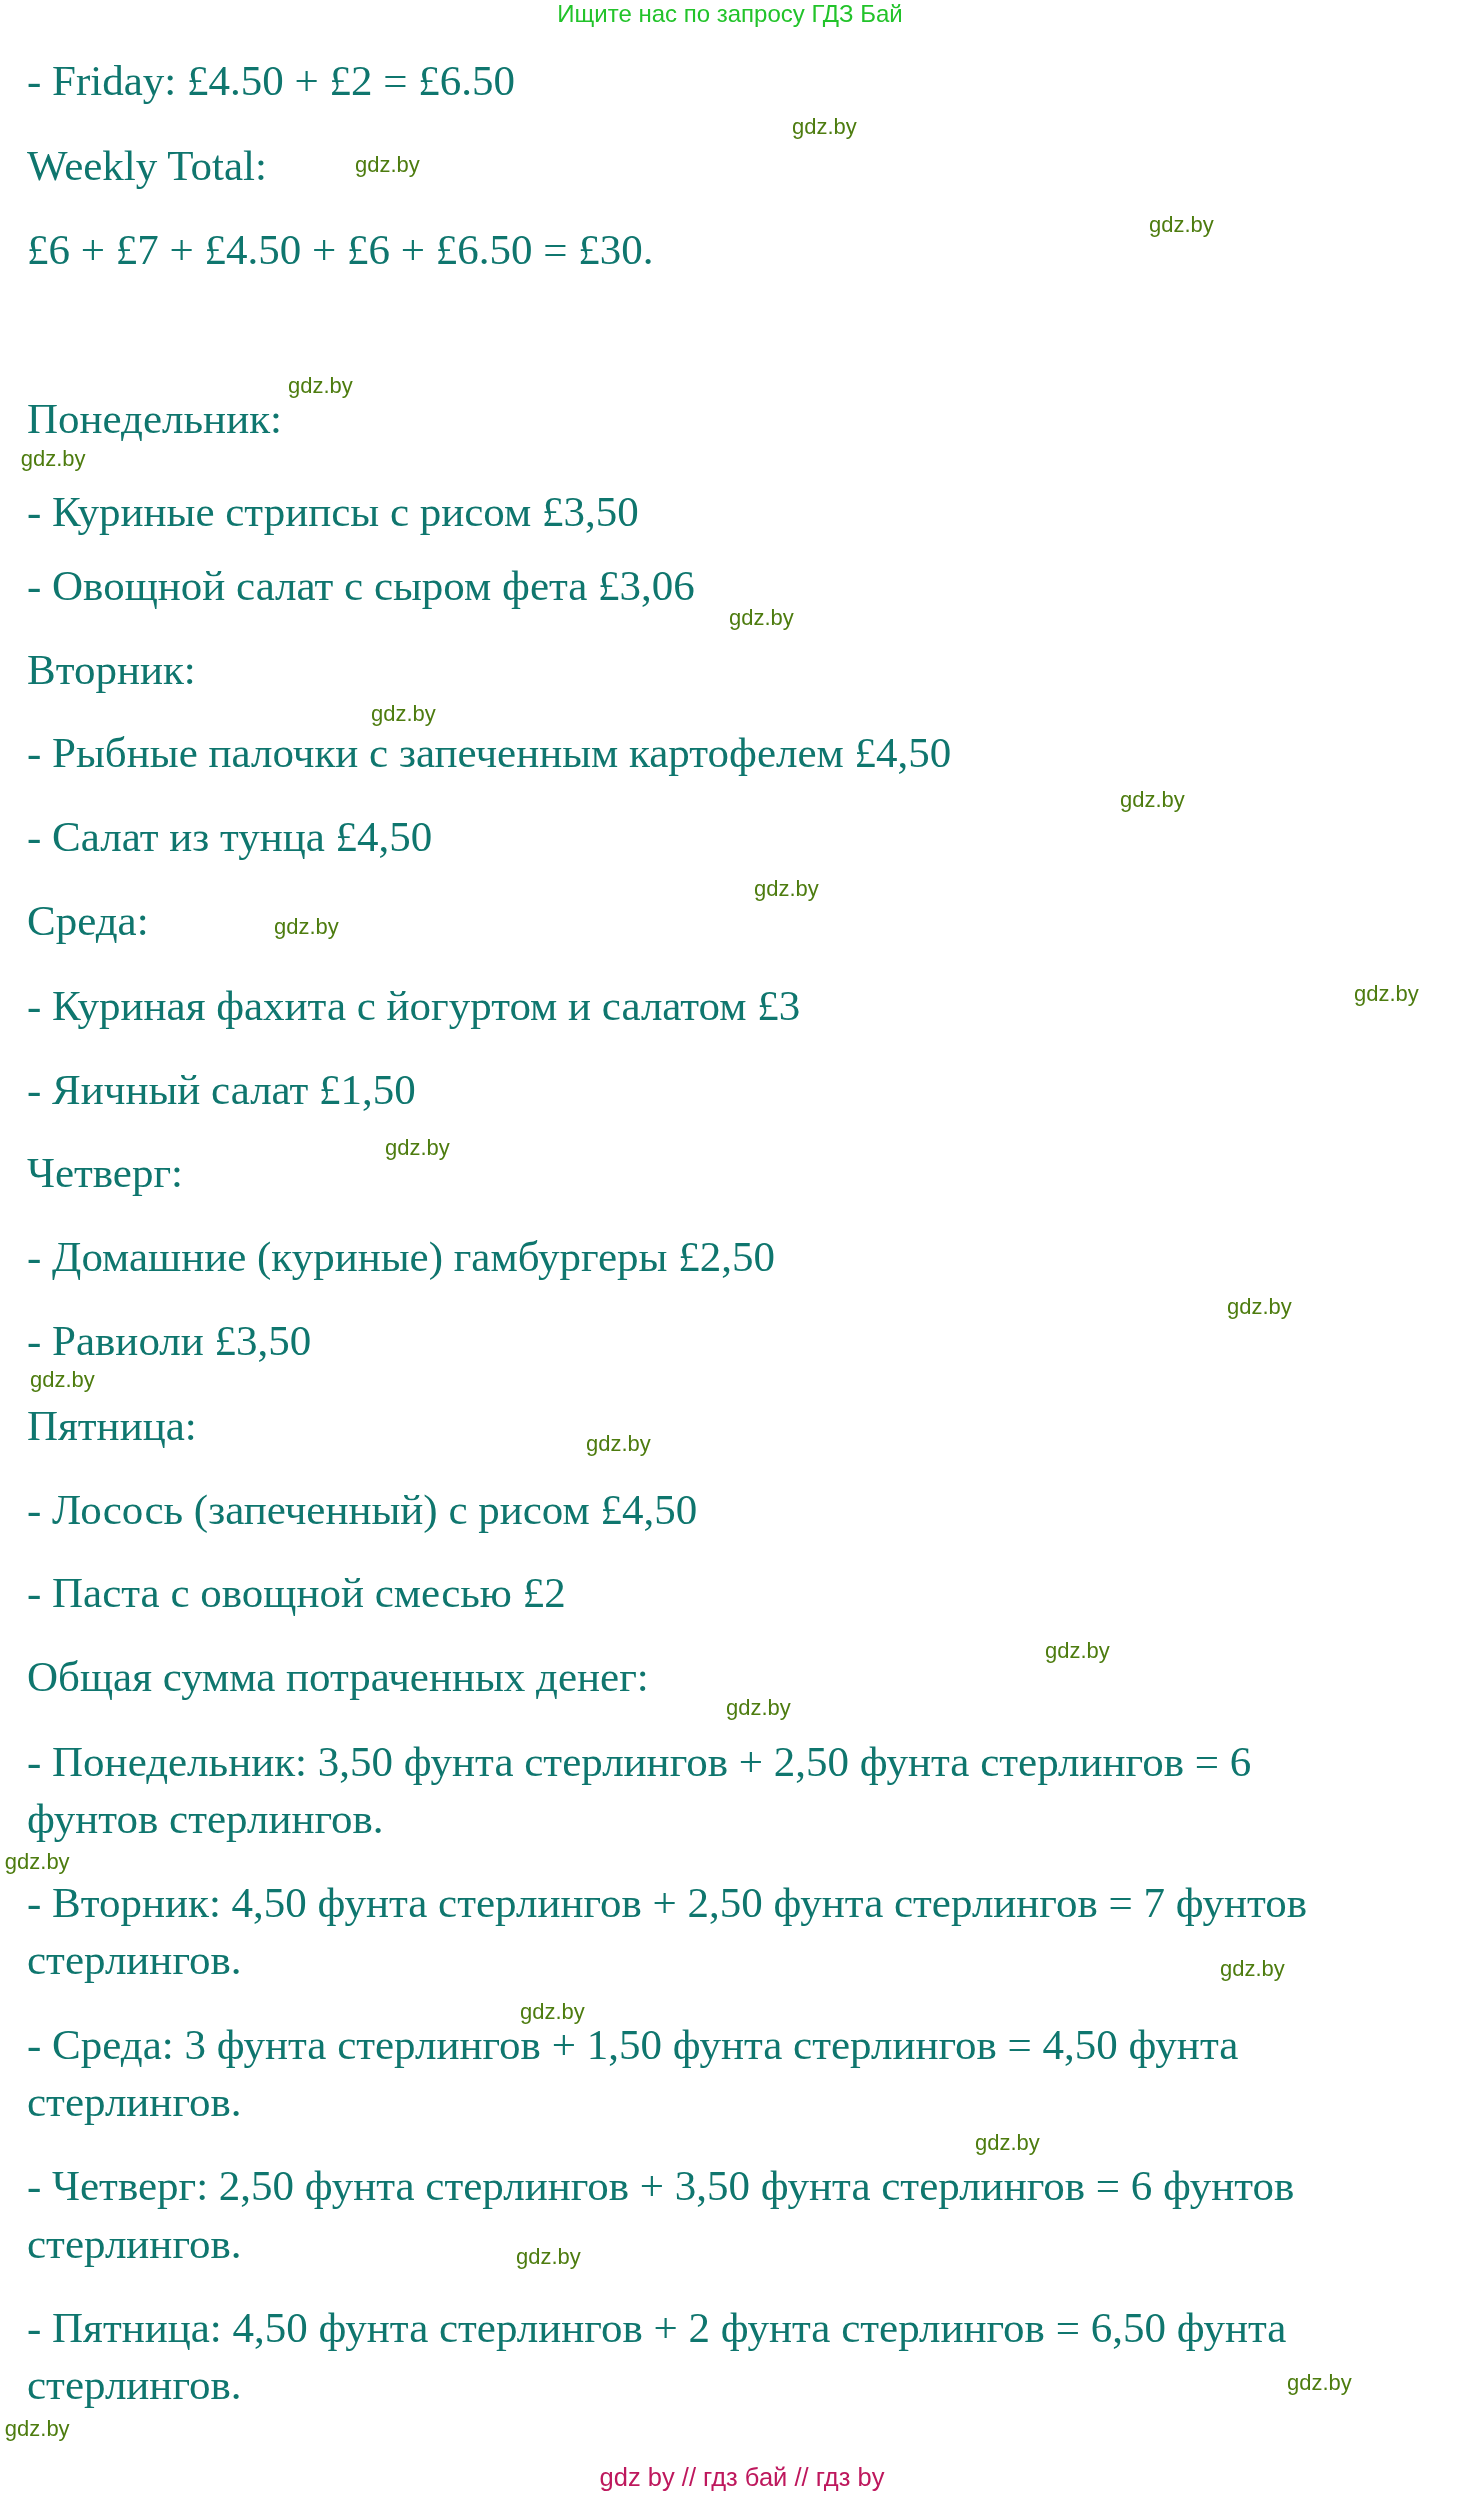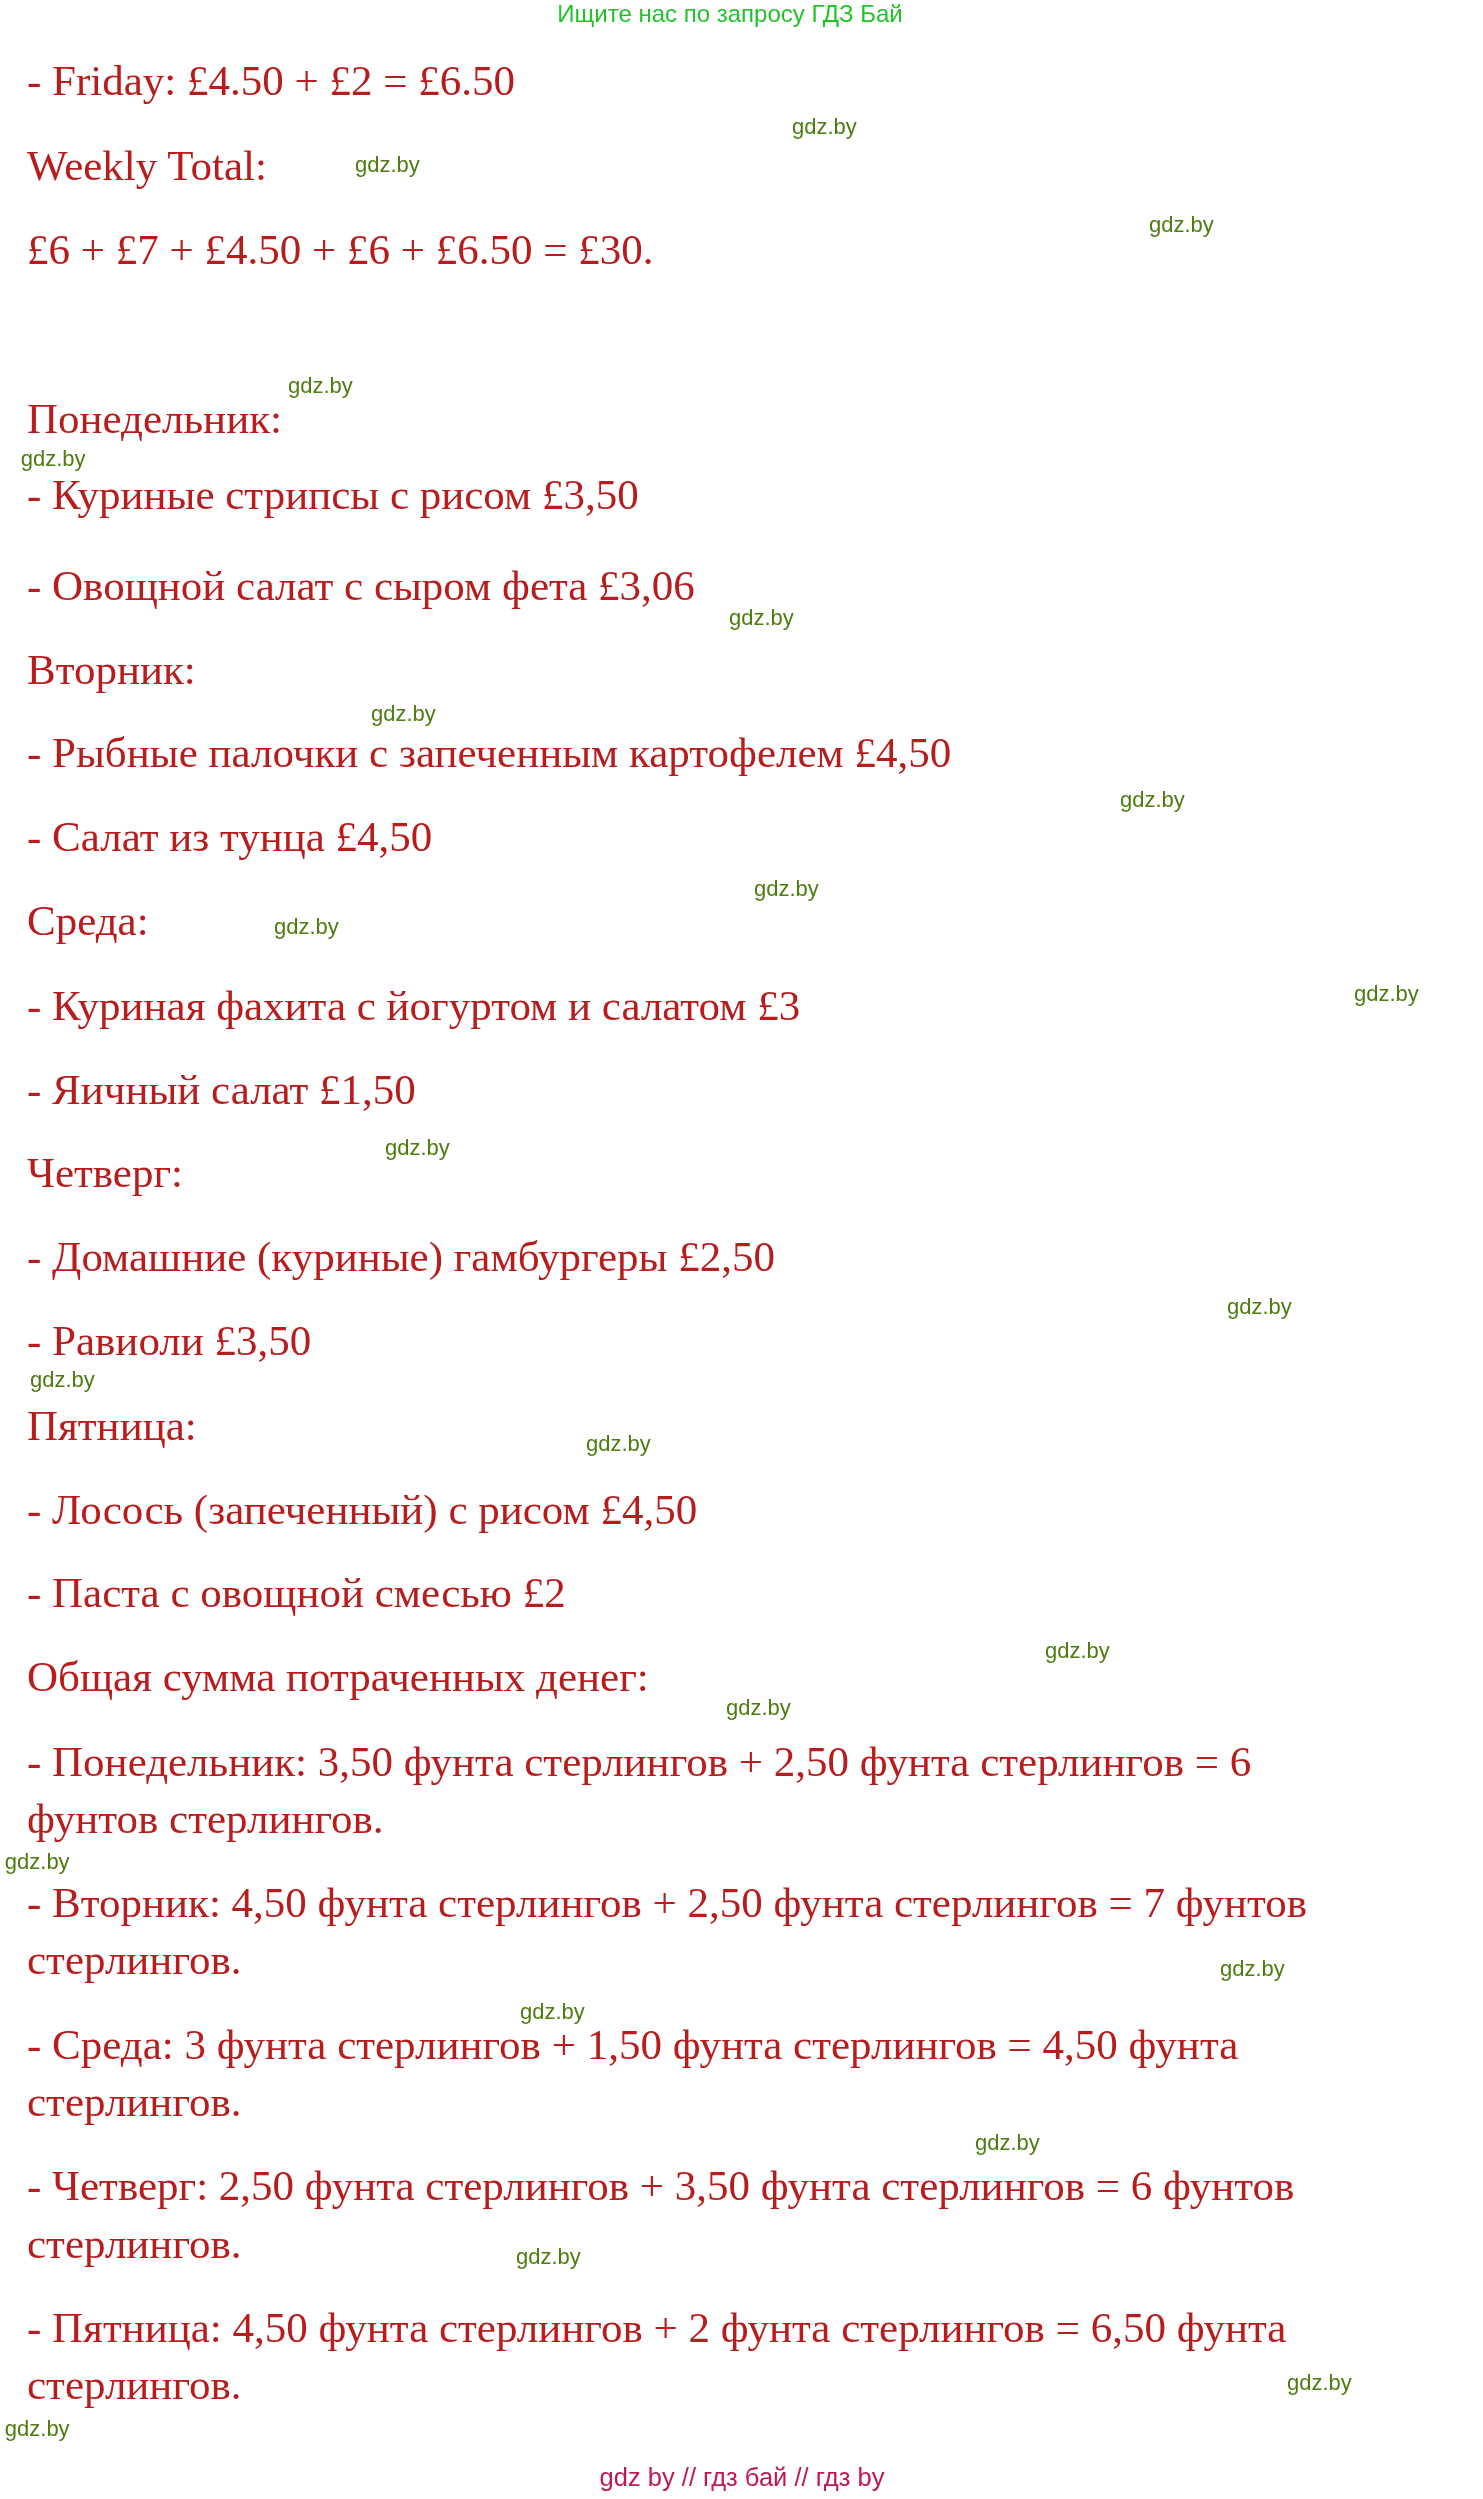--- a/index.html
+++ b/index.html
@@ -5,21 +5,21 @@
   html, body { margin: 0; padding: 0; background: #ffffff; }
   body { width: 1484px; height: 2500px; position: relative; overflow: hidden; }
   .header {
     position: absolute; top: 0; left: 0; width: 1460px; height: 29px;
     text-align: center; font-family: "Liberation Sans", sans-serif;
     font-size: 24px; line-height: 27px; color: #22c32a;
   }
   .line {
     position: absolute; left: 27px;
     font-family: "Liberation Serif", serif; font-size: 43px;
-    line-height: 48px; color: #b91c1c; white-space: nowrap;
+    line-height: 48px; color: #0f766e; white-space: nowrap;
   }
   .wm {
     position: absolute; font-family: "Liberation Sans", sans-serif;
     font-size: 22px; line-height: 24px; color: #4d7c0f;
   }
   .footer {
     position: absolute; left: 0; width: 1484px; top: 2463px;
     text-align: center; font-family: "Liberation Sans", sans-serif;
     font-size: 25.5px; line-height: 29px; color: #be185d;
   }
@@ -27,21 +27,21 @@
 </head>
 <body>
 
 <div class="header">Ищите нас по запросу ГДЗ Бай</div>
 
 <div class="line" style="top:57px">- Friday: £4.50 + £2 = £6.50</div>
 <div class="line" style="top:142px">Weekly Total:</div>
 <div class="line" style="top:226px">£6 + £7 + £4.50 + £6 + £6.50 = £30.</div>
 
 <div class="line" style="top:395px">Понедельник:</div>
-<div class="line" style="top:471px">- Куриные стрипсы с рисом £3,50</div>
+<div class="line" style="top:488px">- Куриные стрипсы с рисом £3,50</div>
 <div class="line" style="top:562px">- Овощной салат с сыром фета £3,06</div>
 
 <div class="line" style="top:646px">Вторник:</div>
 <div class="line" style="top:729px">- Рыбные палочки с запеченным картофелем £4,50</div>
 <div class="line" style="top:813px">- Салат из тунца £4,50</div>
 
 <div class="line" style="top:897px">Среда:</div>
 <div class="line" style="top:982px">- Куриная фахита с йогуртом и салатом £3</div>
 <div class="line" style="top:1066px">- Яичный салат £1,50</div>
 

